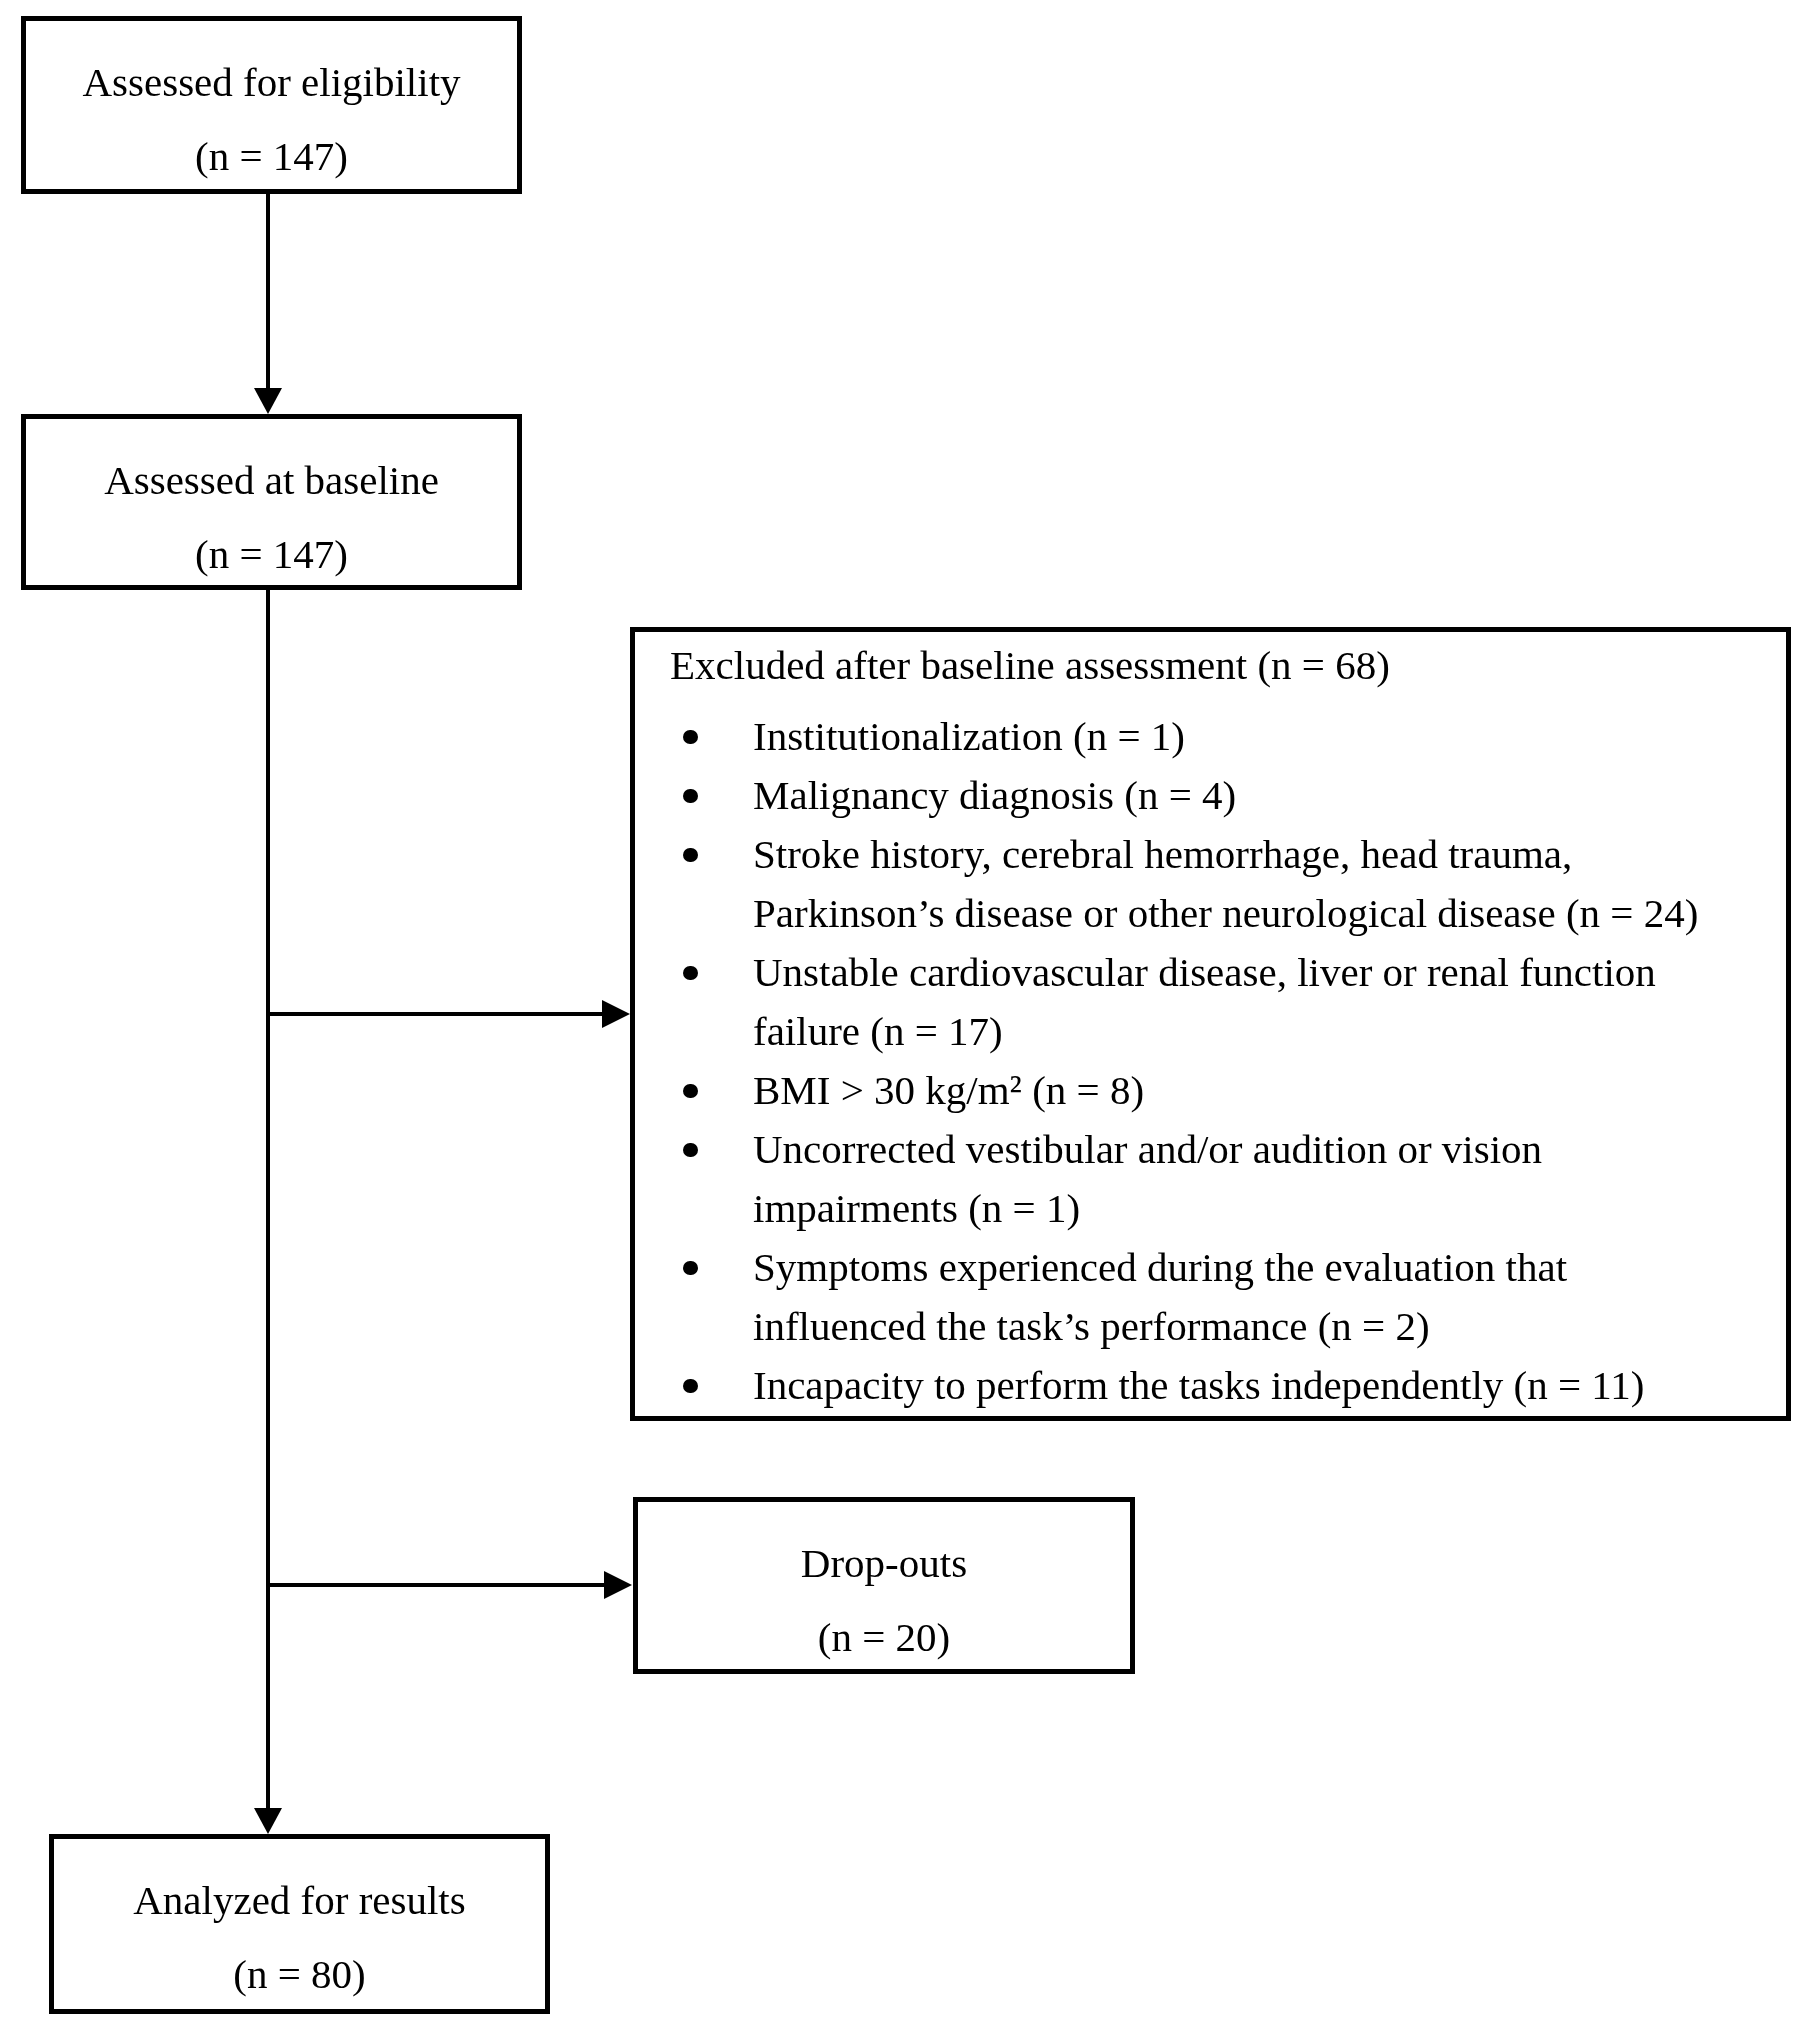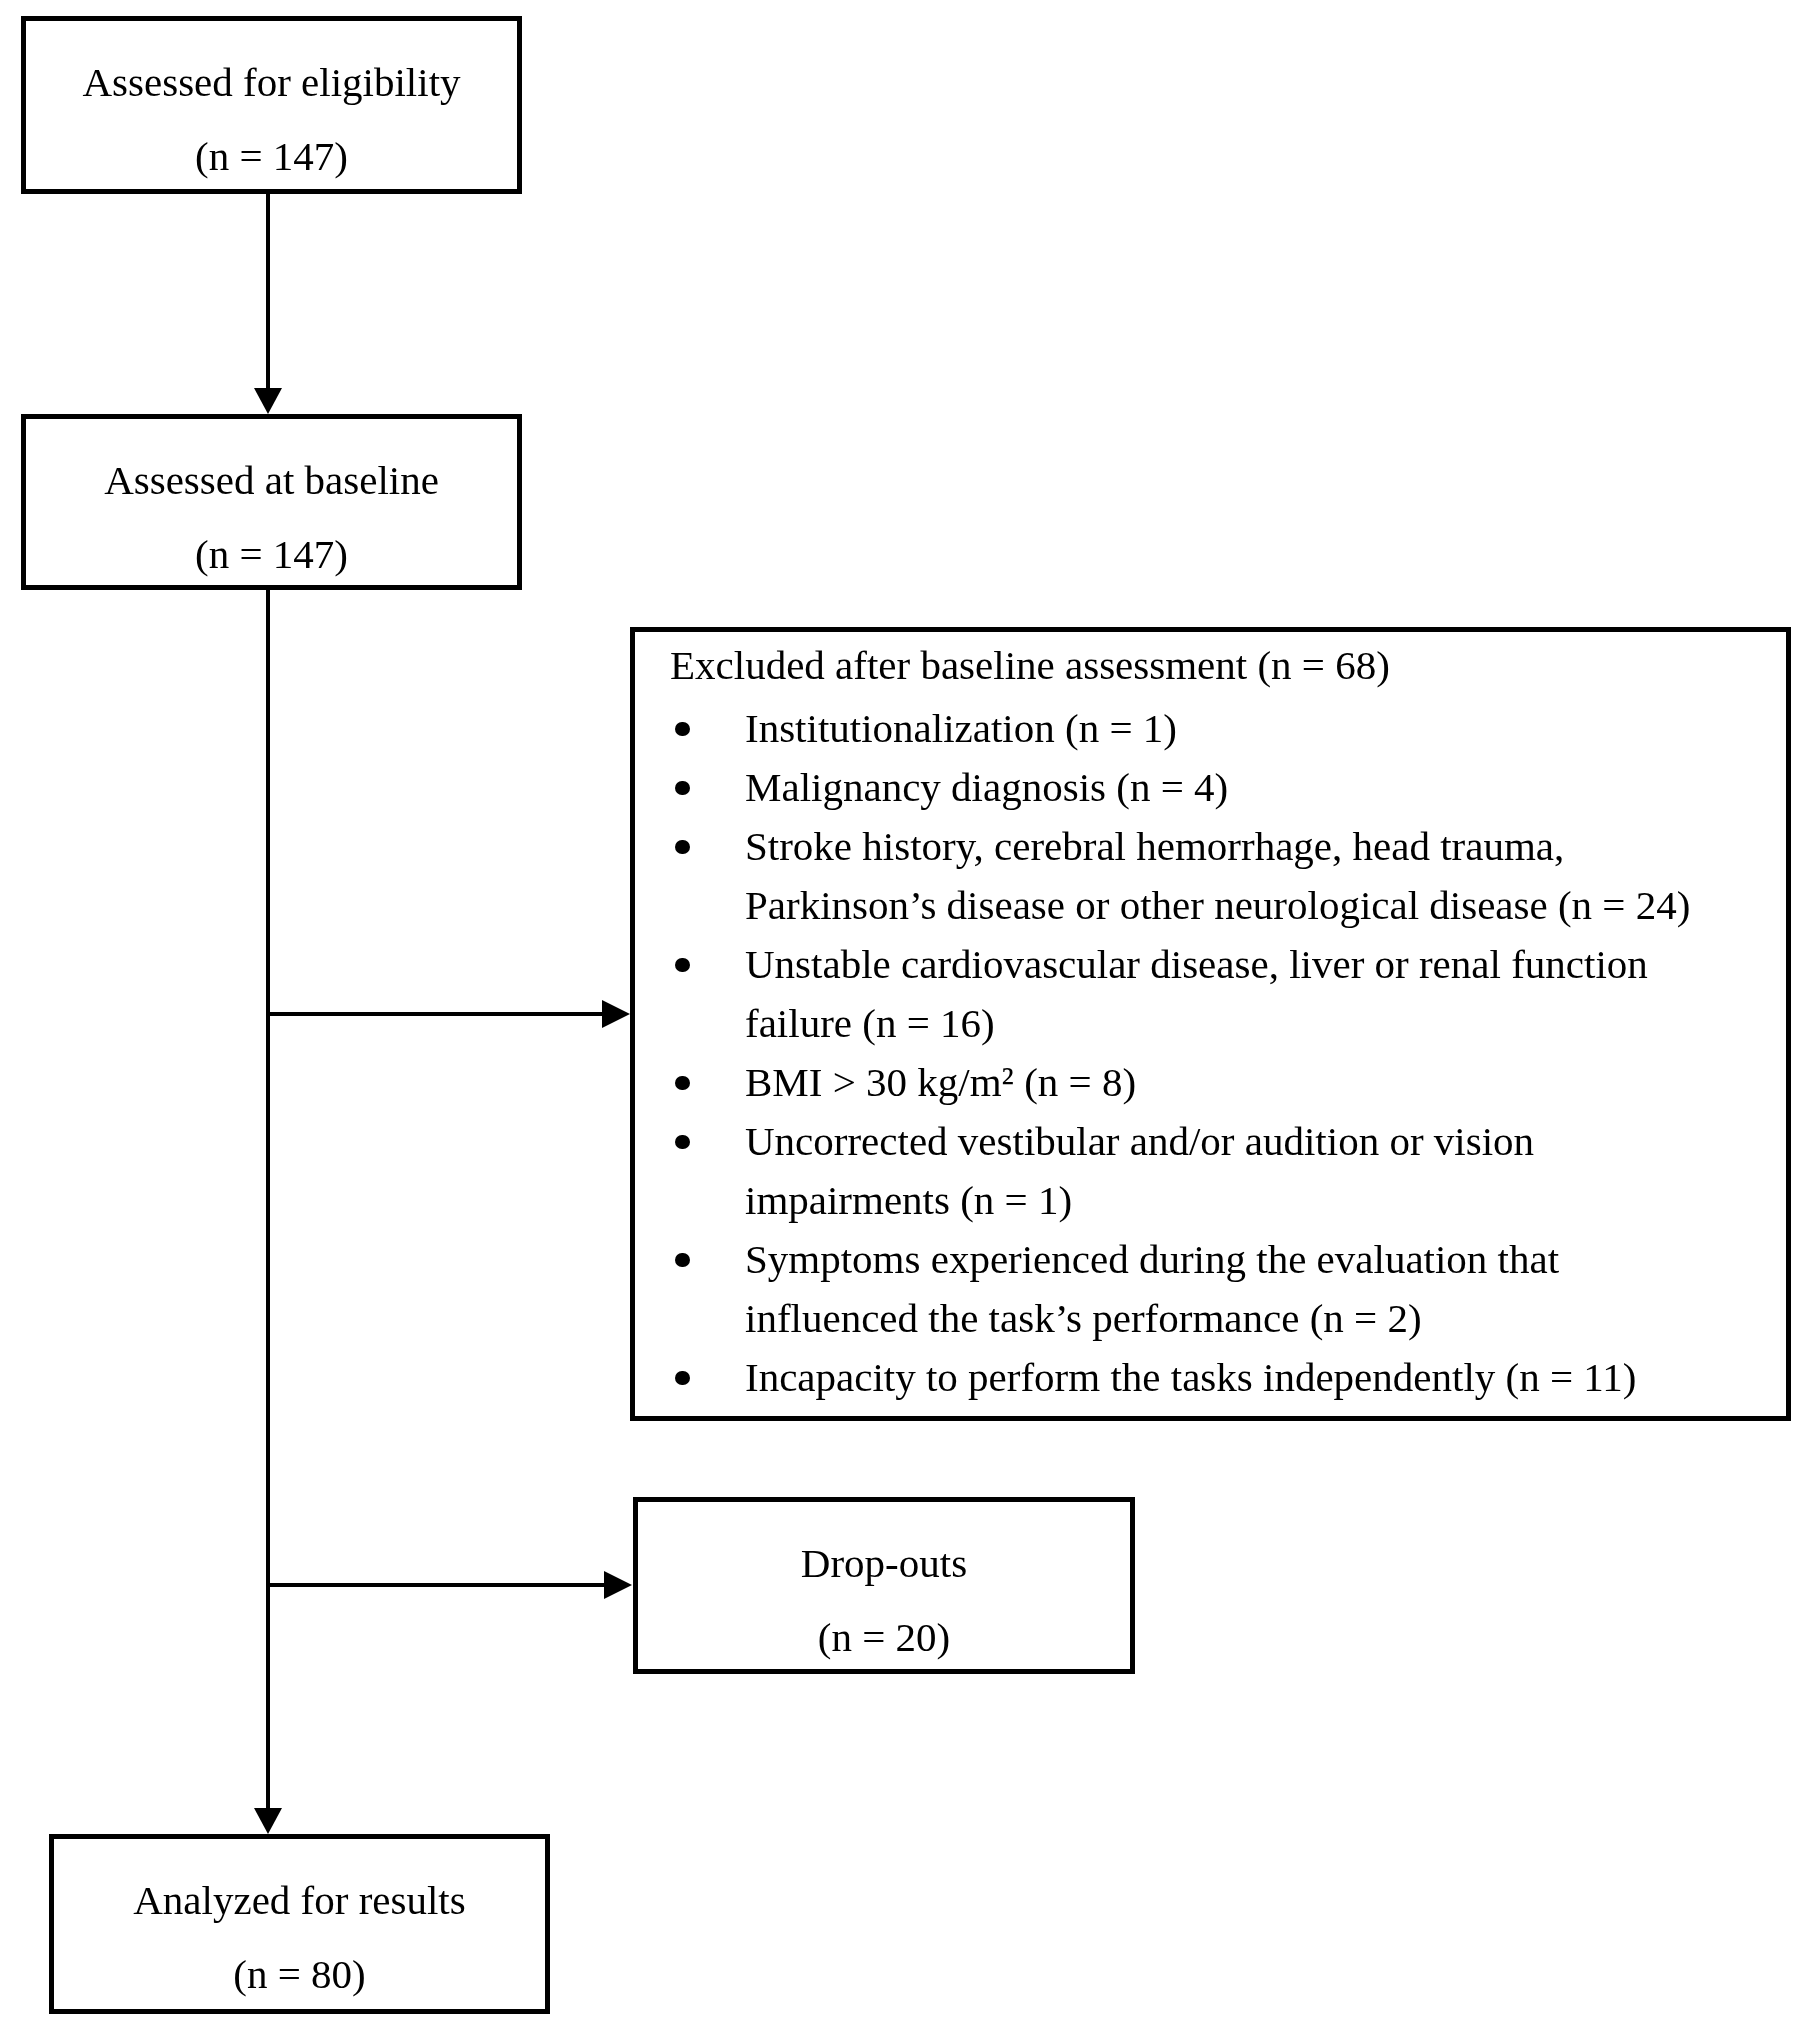--- a/index.html
+++ b/index.html
@@ -30,21 +30,21 @@
   .label-box .bl { line-height: 44px; }
 
   .box-a        { left: 21px;   top: 16.4px;   width: 501px;  height: 178px; }
   .box-b        { left: 21px;   top: 414px;  width: 501px;  height: 176px; }
   .box-excluded { left: 630px; top: 627px; width: 1161px; height: 794px; }
   .box-dropouts { left: 633px; top: 1497px; width: 502px;  height: 177px; text-align: right; }
   .box-analyzed { left: 21px;   top: 1834px; width: 501px;  height: 180px; margin-left: 28px; }
 
   .excl-content { padding: 4.4px 16.4px 0 35px; }
   .excl-title { line-height: 59px; }
-  .excl-list { margin: 4px; padding: 0; list-style: none; }
+  .excl-list { margin: 12px; padding: 0; list-style: none; }
   .excl-list li {
     position: relative;
     padding-left: 71px;
     line-height: 59px;
     white-space: pre-line;
   }
   .excl-list li::before {
     content: "";
     position: absolute;
     left: 1.1px;
@@ -108,21 +108,21 @@
 
   <div class="box box-excluded">
     <div class="excl-content">
       <div class="excl-title">Excluded after baseline assessment (n = 68)</div>
       <ul class="excl-list">
           <li>Institutionalization (n = 1)</li>
           <li>Malignancy diagnosis (n = 4)</li>
           <li>Stroke history, cerebral hemorrhage, head trauma,
 Parkinson’s disease or other neurological disease (n = 24)</li>
           <li>Unstable cardiovascular disease, liver or renal function
-failure (n = 16)</li>
+failure (n = 17)</li>
           <li>BMI &gt; 30 kg/m² (n = 8)</li>
           <li>Uncorrected vestibular and/or audition or vision
 impairments (n = 1)</li>
           <li>Symptoms experienced during the evaluation that
 influenced the task’s performance (n = 2)</li>
           <li>Incapacity to perform the tasks independently (n = 11)</li>
         </ul>
     </div>
   </div>
 

